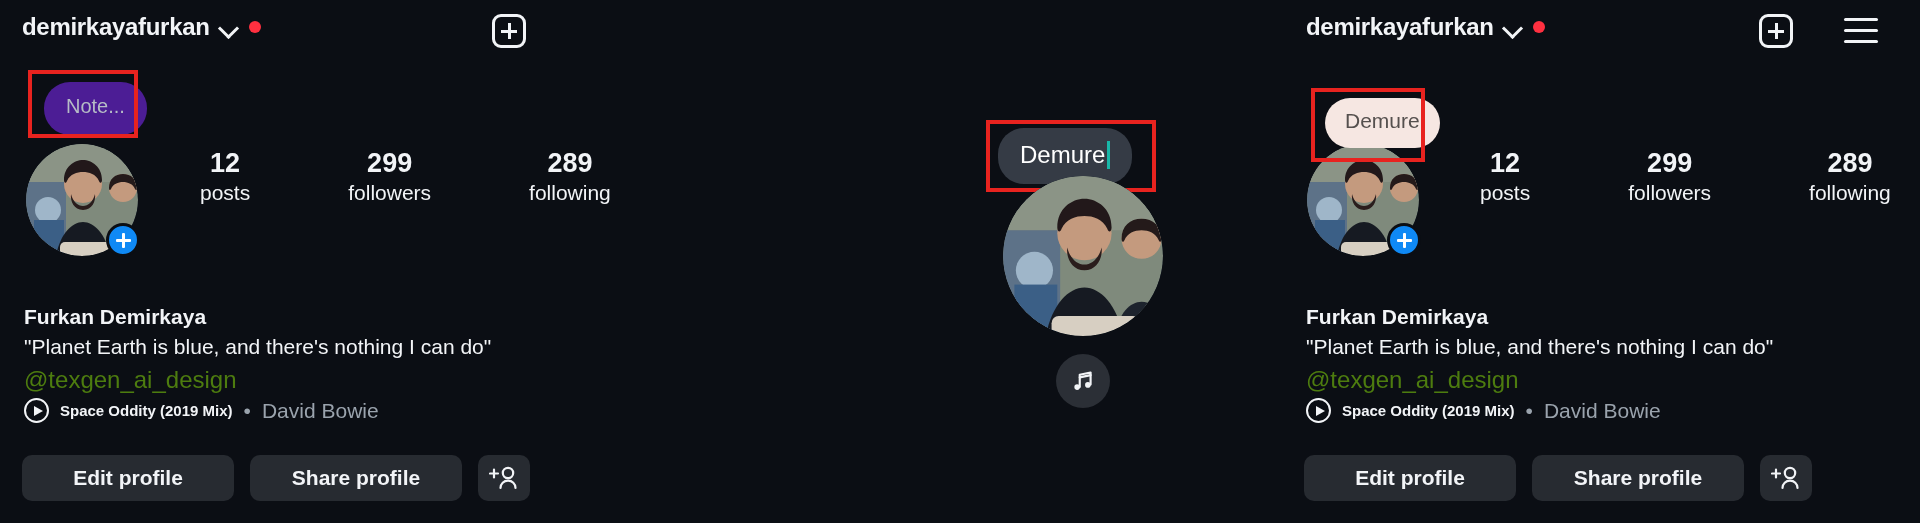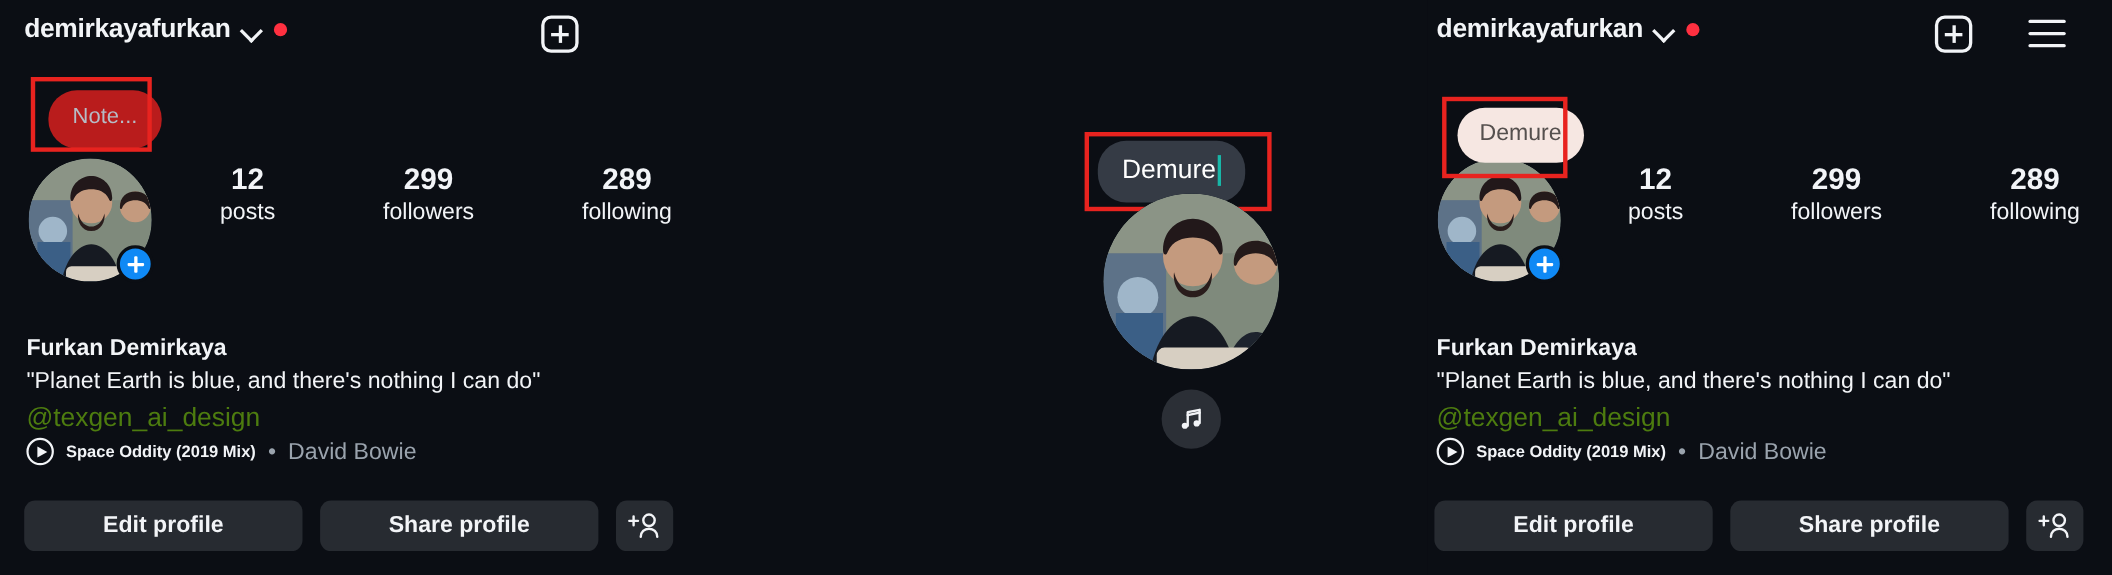--- a/index.html
+++ b/index.html
@@ -67,21 +67,21 @@
   }
   .add-badge::before, .add-badge::after { content:""; position: absolute; background: #fff; border-radius: 1px; }
   .add-badge::before { width: 15px; height: 3px; }
   .add-badge::after  { width: 3px; height: 15px; }
 
   
   .note-bubble {
     position: absolute; display: inline-flex; align-items: center; justify-content: center;
     border-radius: 26px; font-size: 20px; white-space: nowrap;
   }
-  .note-dark { background: #b91c1c; color: #b6bcc6; padding: 13px 22px 17px; }
+  .note-dark { background: #4c1d95; color: #b6bcc6; padding: 13px 22px 17px; }
   .note-edit { background: #353b45; color: #ffffff; padding: 13px 22px 15px; font-size: 24px; }
   .note-light { background: #f6e7e2; color: #55504e; padding: 11px 20px 15px; font-size: 21px; }
   .caret { display:inline-block; width: 3px; height: 28px; background: #18b7a8; margin-left: 2px; vertical-align: middle; }
 
   .redbox { position: absolute; border: 4px solid #e8231f; pointer-events: none; }
 
   
   .stats { position: absolute; display: flex; }
   .stat { text-align: center; }
   .stat .num { font-size: 27px; font-weight: bold; color: #f2f4f7; line-height: 1.15; }
@@ -103,21 +103,21 @@
   .music .title { font-size: 15px; font-weight: bold; color: #f2f4f7; }
   .music .artist { font-size: 21px; color: #9aa3ad; }
 
   
   .actions { position: absolute; display: flex; gap: 16px; align-items: center; }
   .btn {
     background: #272b31; border-radius: 10px; height: 46px;
     display: flex; align-items: center; justify-content: center;
     color: #f2f4f7; font-size: 21px; font-weight: bold;
   }
-  .btn-wide { width: 253px; }
+  .btn-wide { width: 212px; }
   .btn-sq { width: 52px; }
   .adduser { width: 30px; height: 26px; position: relative; }
 
   
   .music-circle {
     position: absolute; width: 54px; height: 54px; border-radius: 50%; background: #2b2f36;
     display: flex; align-items: center; justify-content: center;
   }
 </style>
 </head>

